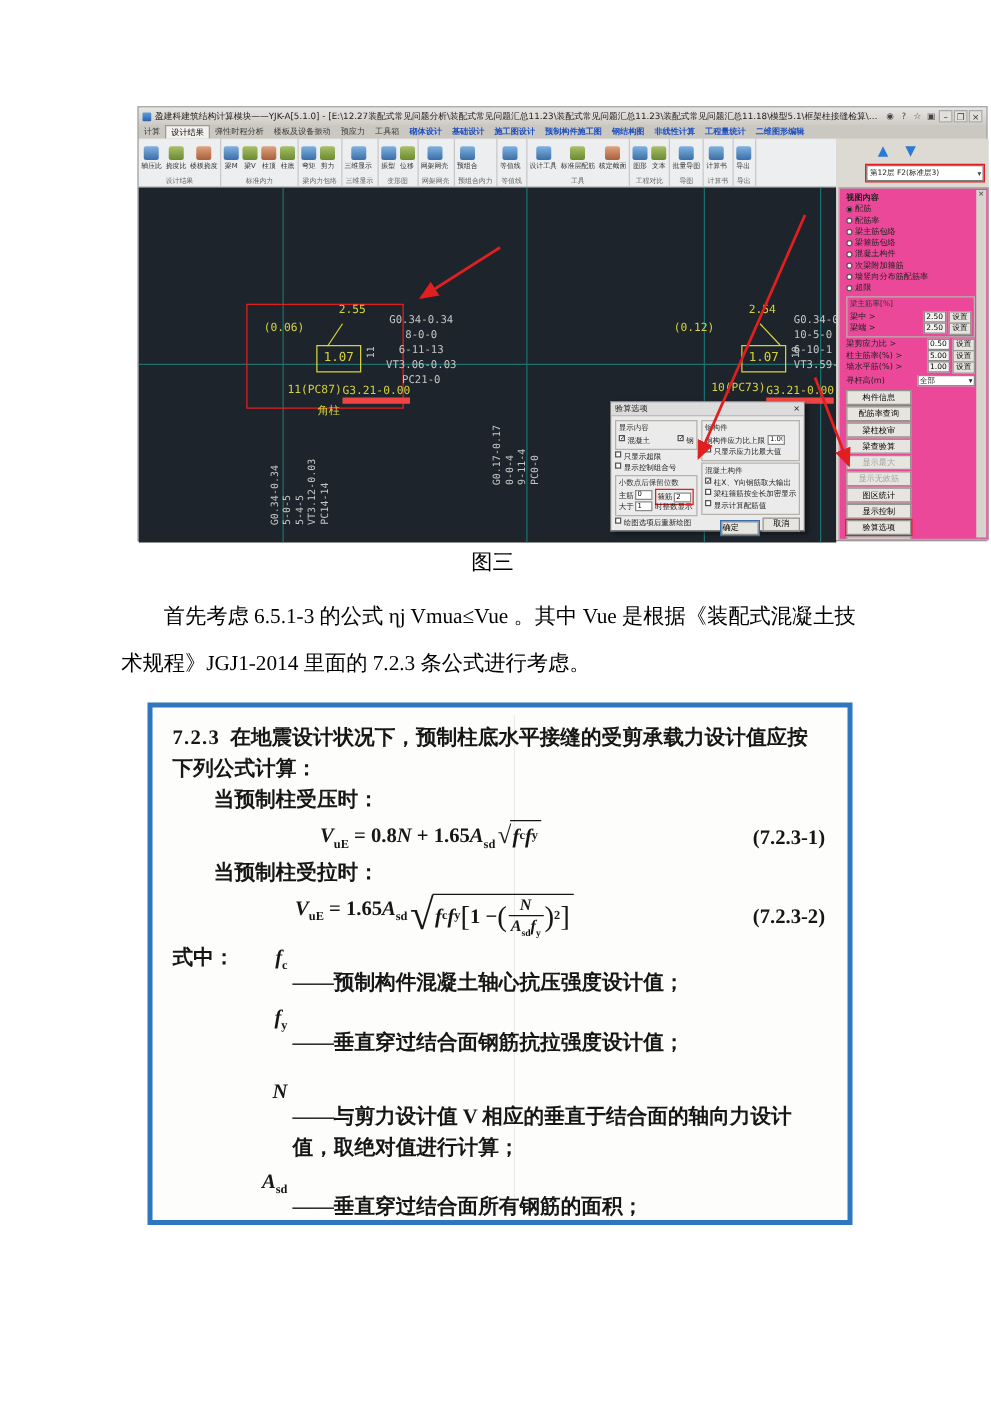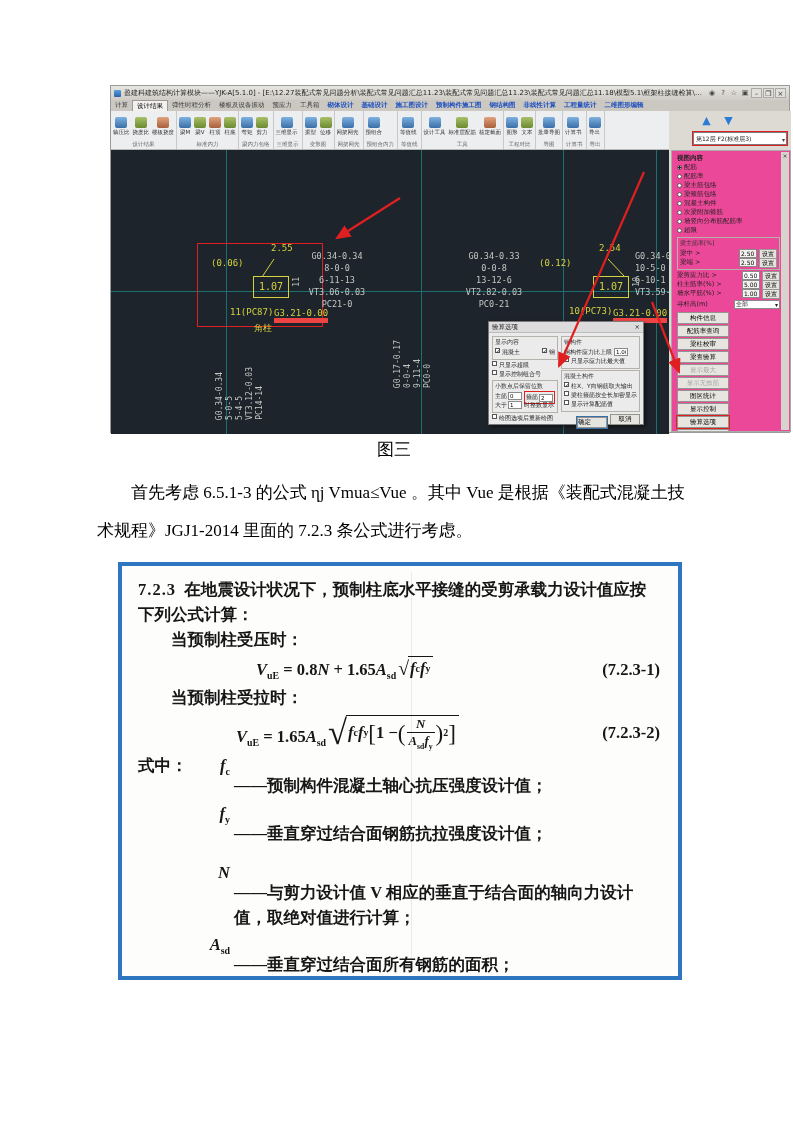--- a/index.html
+++ b/index.html
@@ -331,27 +331,20 @@
           <div class="vrot">VT3.12-0.03</div>
           <div class="vrot">PC14-14</div>
         </div>
       <div class="rotcol" style="left:282px;top:176px;height:62px">
           <div class="vrot">G0.17-0.17</div>
           <div class="vrot">0-0-4</div>
           <div class="vrot">9-11-4</div>
           <div class="vrot">PC0-0</div>
         </div>
 
-      <div class="wtx wcol" style="left:340px;top:100px;width:86px">
-          <div class="">G0.34-0.33</div>
-          <div class="">0-0-8</div>
-          <div class="">13-12-6</div>
-          <div class="">VT2.82-0.03</div>
-          <div class="">PC0-21</div>
-        </div>
 
       <div class="ytx" style="left:428px;top:108px">(0.12)</div>
       <div class="ytx" style="left:488px;top:93px">2.54</div>
       <div class="ybox" style="left:482px;top:126px">1.07</div>
       <div class="ytx vrot" style="left:521px;top:127px">10</div>
       <div class="ytx" style="left:458px;top:156px">10(PC73)</div>
       <div class="ytx uline" style="left:502px;top:158px">G3.21-0.00</div>
       <div class="wtx wcol" style="left:524px;top:100px;width:60px;text-align:left">
           <div class="">G0.34-0</div>
           <div class="">10-5-0</div>
@@ -584,21 +577,21 @@
               <sub>y</sub>
             </span>
           </span>
       </span>
       <span class="eqno">(7.2.3-1)</span>
     </div>
 
     <div class="indent">当预制柱受拉时：</div>
 
     <div class="eqrow" style="margin-left:98px">
-      <span style="display:inline-flex;align-items:flex-end">
+      <span style="display:inline-flex;align-items:flex-start">
         <span><span class="var">V</span><sub>uE</sub>
         <span>= 1.65</span><span class="var">A</span><sub>sd</sub></span>
           <span class="sq">
             <span class="rad r2">√</span>
             <span class="sqc">
           <span class="var">f</span>
               <sub>c</sub>
               <span class="var">f</span>
               <sub>y</sub>
           <span class="bk">[</span>

